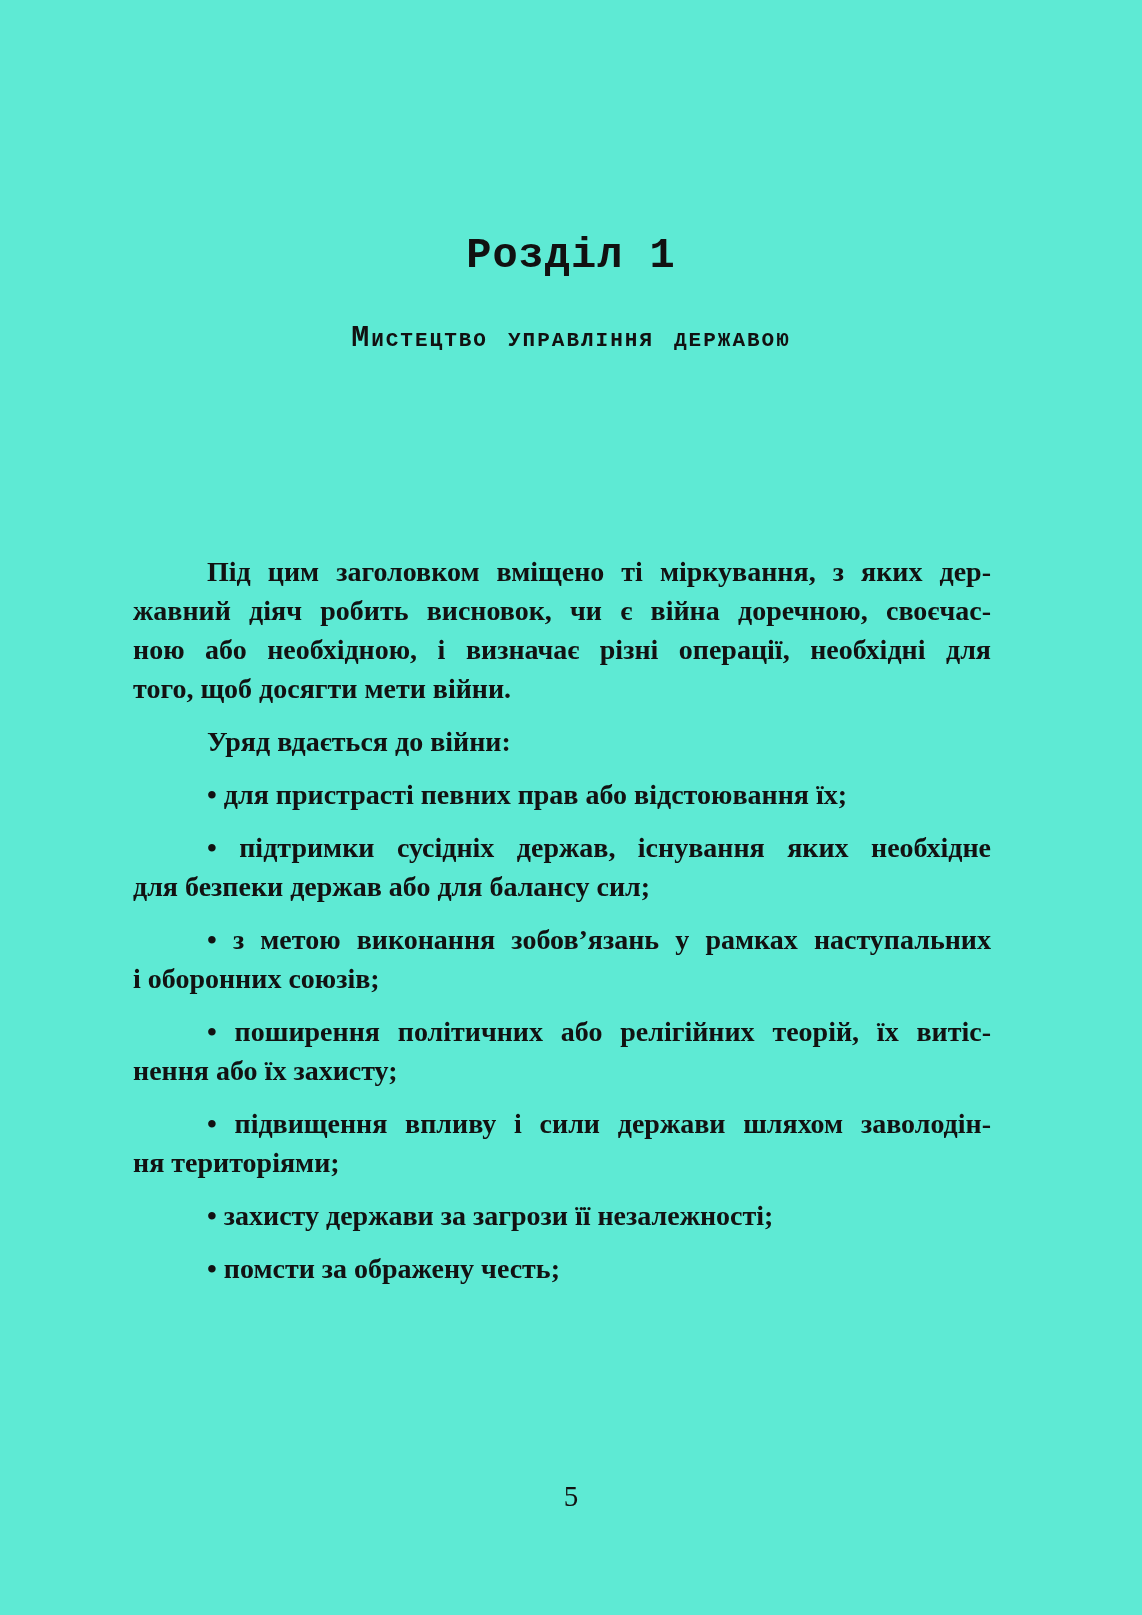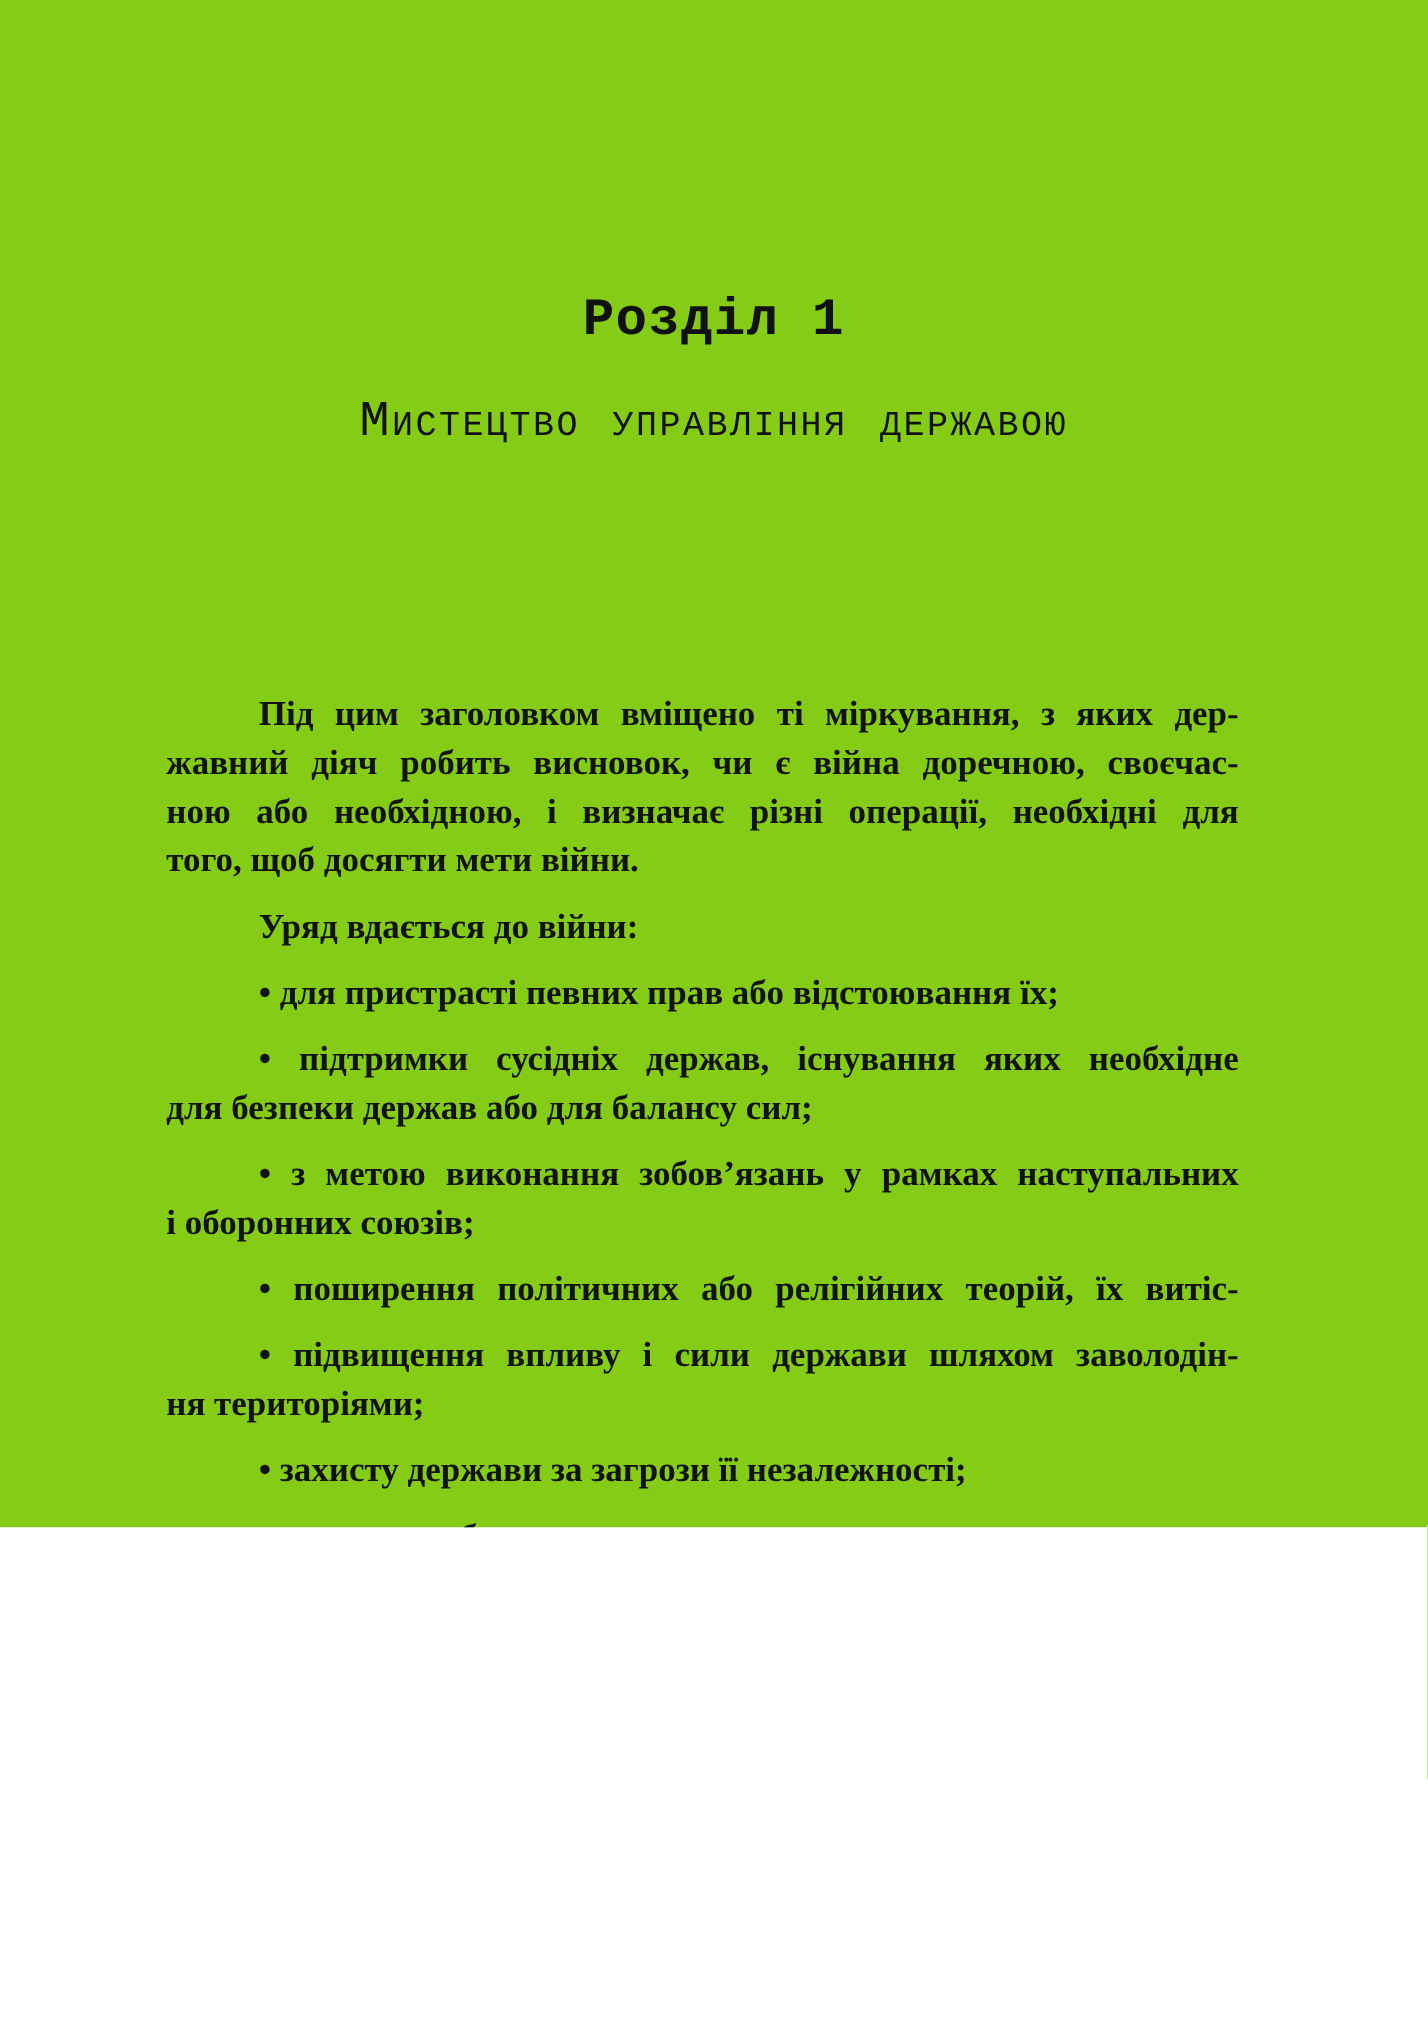--- a/index.html
+++ b/index.html
@@ -1,22 +1,22 @@
 <!DOCTYPE html>
 <html lang="uk"><head>
 <meta charset="utf-8">
 <style>
   * { box-sizing: border-box; }
   html, body { margin: 0; padding: 0; background: #ffffff; }
   .page {
     position: relative;
     width: 1142px;
-    height: 1222px;
+    height: 1615px;
     margin: 0 auto;
-    background: #84cc16;
+    background: #5eead4;
     color: #121212;
     overflow: hidden;
     font-family: "Liberation Serif", serif;
   }
   .chapter-label {
     position: absolute;
     top: 232px;
     left: 0;
     width: 100%;
     margin: 0;
@@ -28,22 +28,22 @@
     color: #111;
   }
   .chapter-title {
     position: absolute;
     top: 314px;
     left: 0;
     width: 100%;
     margin: 0;
     text-align: center;
     font-family: "Liberation Mono", "DejaVu Sans Mono", monospace;
-    font-weight: 400;
-    font-size: 40px;
+    font-weight: 700;
+    font-size: 30px;
     font-variant: small-caps;
     letter-spacing: 2px;
     line-height: 49px;
     color: #111;
   }
   .title-line { display: block; }
   .body-text {
     position: absolute;
     top: 552px;
     left: 133px;
@@ -99,20 +99,21 @@
       <div class="para">
         <div class="line first">• підтримки сусідніх держав, існування яких необхідне</div>
         <div class="line last">для безпеки держав або для балансу сил;</div>
       </div>
       <div class="para">
         <div class="line first">• з метою виконання зобов’язань у рамках наступальних</div>
         <div class="line last">і оборонних союзів;</div>
       </div>
       <div class="para">
         <div class="line first">• поширення політичних або релігійних теорій, їх витіс-</div>
+        <div class="line last">нення або їх захисту;</div>
       </div>
       <div class="para">
         <div class="line first">• підвищення впливу і сили держави шляхом заволодін-</div>
         <div class="line last">ня територіями;</div>
       </div>
       <div class="para">
         <div class="line first last">• захисту держави за загрози її незалежності;</div>
       </div>
       <div class="para">
         <div class="line first last">• помсти за ображену честь;</div>

